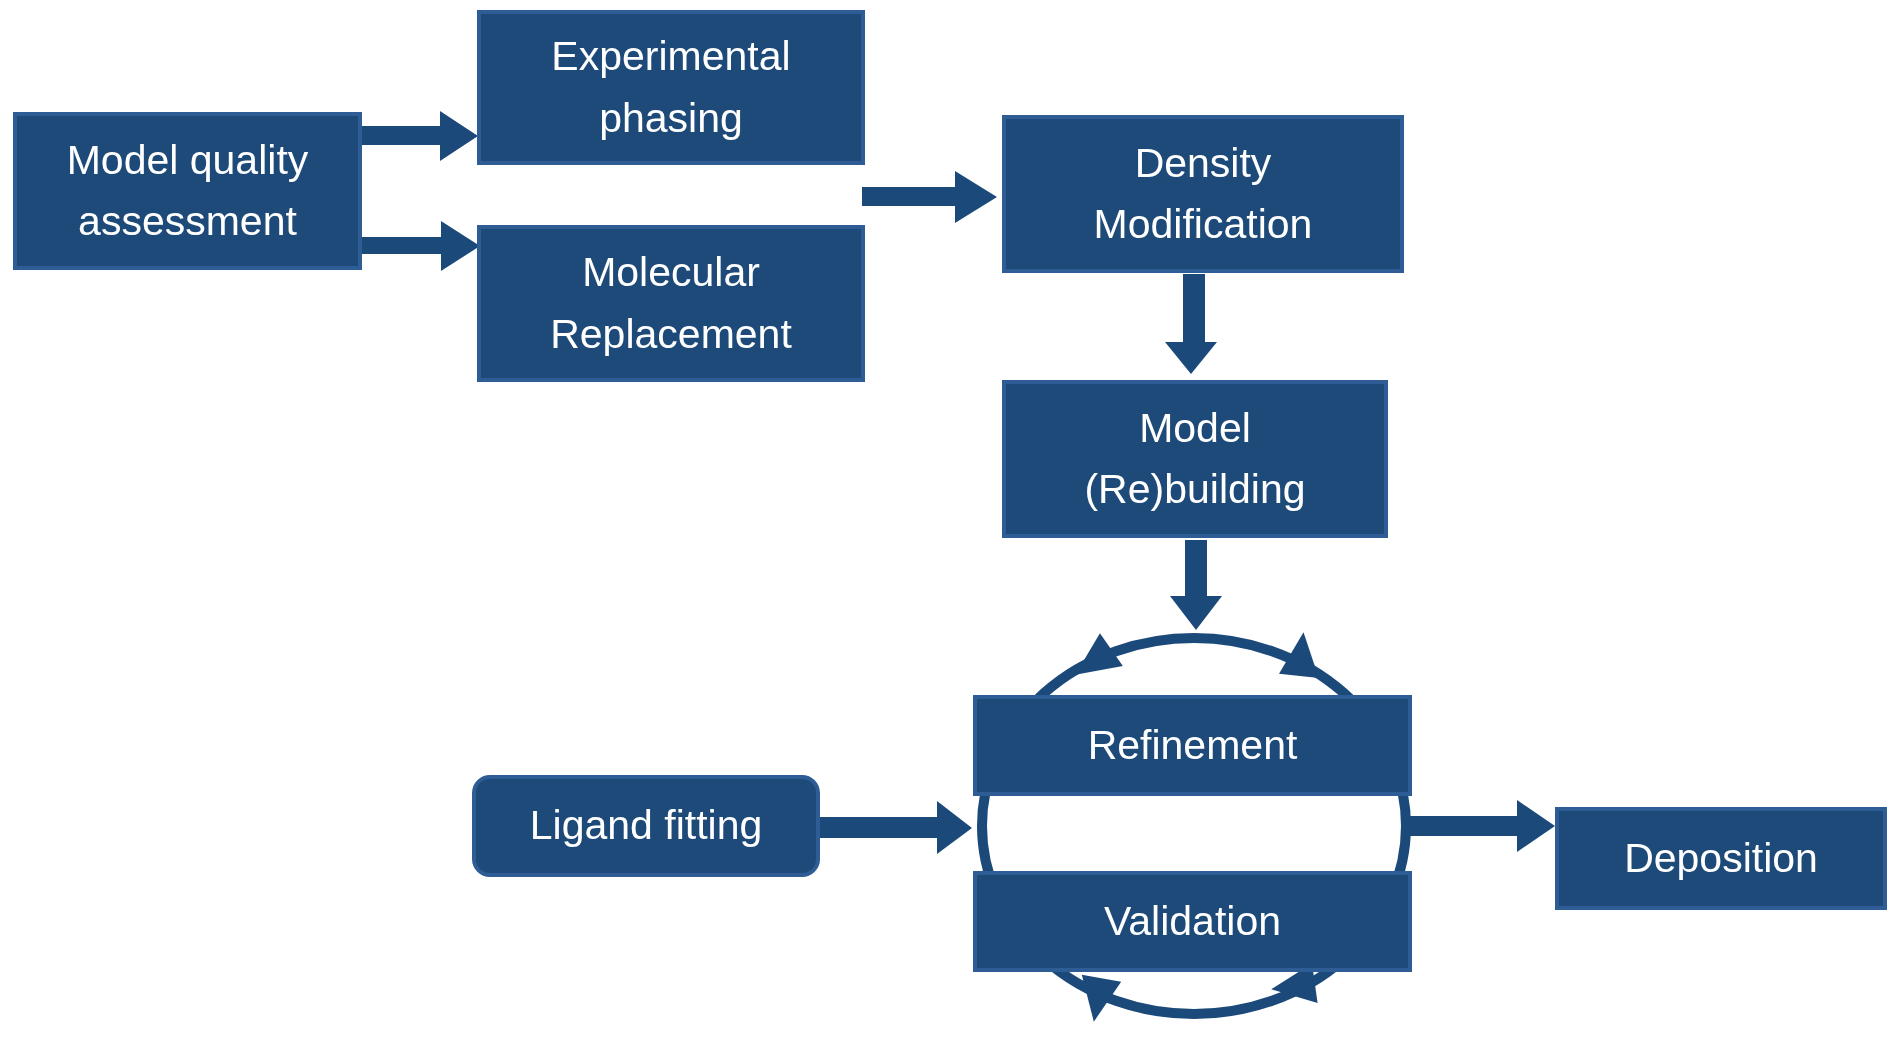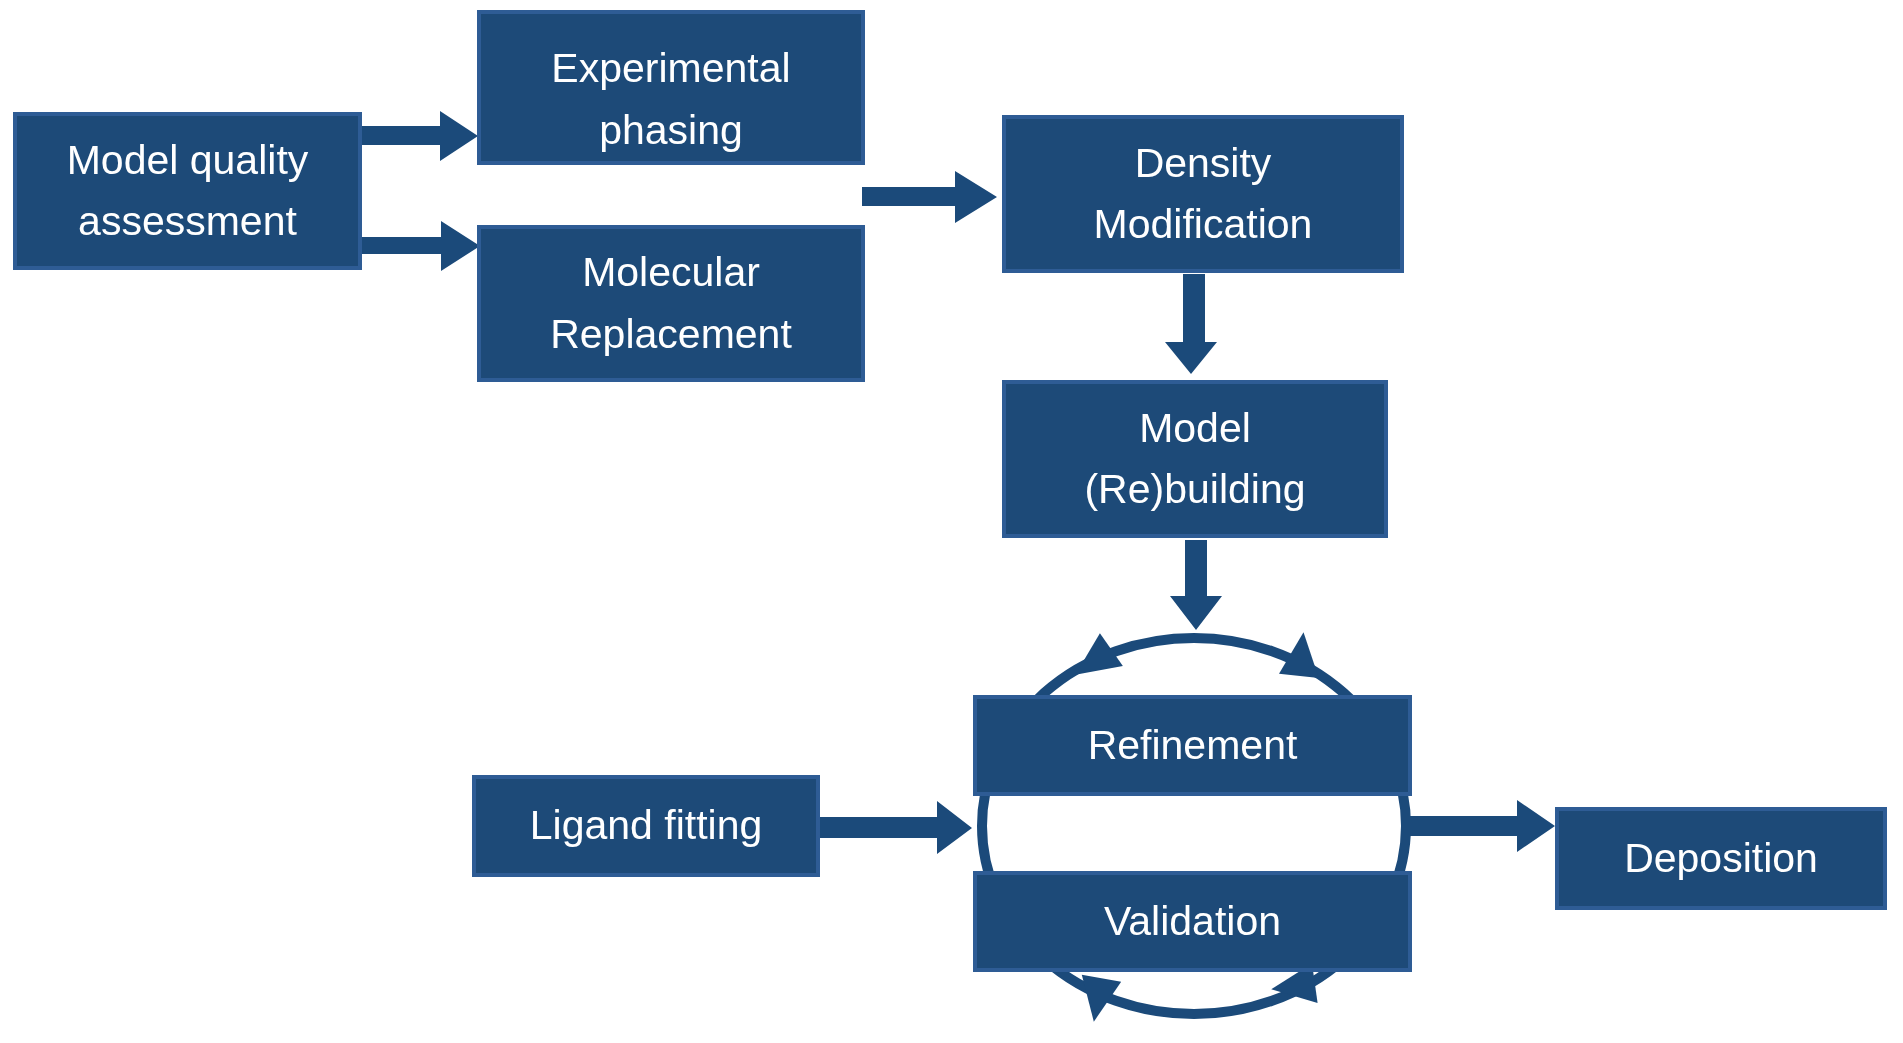--- a/index.html
+++ b/index.html
@@ -71,21 +71,21 @@
     <polygon class="arrow-shape" points="1185,540 1207,540 1207,596 1222,596 1196,630 1170,596 1185,596"></polygon>
     <polygon class="arrow-shape" points="820,817 937,817 937,801 972,828 937,854 937,838 820,838"></polygon>
     <polygon class="arrow-shape" points="1408,816 1517,816 1517,800 1555,826 1517,852 1517,836 1408,836"></polygon>
   </svg>
 
   <div class="node" style="left:13px; top:112px; width:349px; height:158px;">
     <span class="node-label">Model quality
 assessment</span>
   </div>
 
-  <div class="node" style="left:477px; top:10px; width:388px; height:155px;align-items:flex-end;">
+  <div class="node" style="left:477px; top:10px; width:388px; height:155px;">
     <span class="node-label">Experimental
 phasing</span>
   </div>
 
   <div class="node" style="left:477px; top:225px; width:388px; height:157px;">
     <span class="node-label">Molecular
 Replacement</span>
   </div>
 
   <div class="node" style="left:1002px; top:115px; width:402px; height:158px;">
@@ -99,21 +99,21 @@
 
   <div class="node" style="left:1002px; top:380px; width:386px; height:158px;">
     <span class="node-label">Model
 (Re)building</span>
   </div>
 
   <div class="node" style="left:973px; top:851px; width:439px; height:101px;margin-top:20px;">
     <span class="node-label">Validation</span>
   </div>
 
-  <div class="node" style="left:472px; top:775px; width:348px; height:102px;">
+  <div class="node" style="left:472px; top:775px; width:348px; height:102px;border-radius:18px;">
     <span class="node-label">Ligand fitting</span>
   </div>
 
   <div class="node" style="left:1555px; top:775px; width:332px; height:103px;margin-top:32px;">
     <span class="node-label">Deposition</span>
   </div>
 
 </div>
 
 </body></html>

